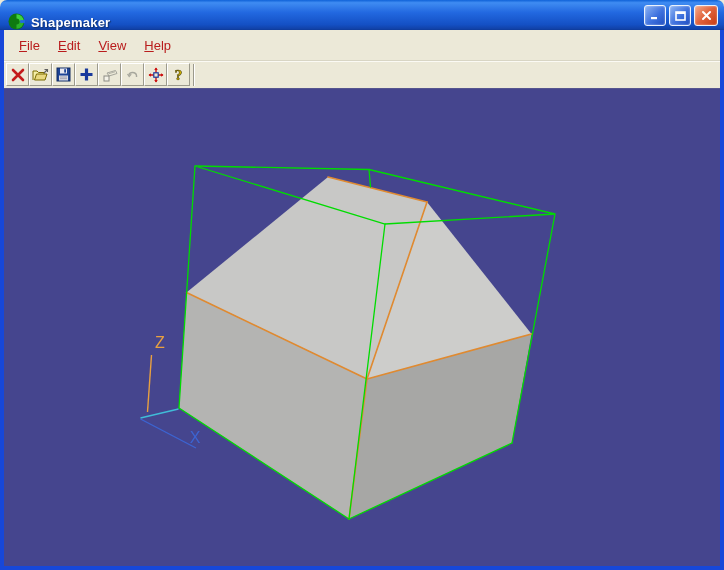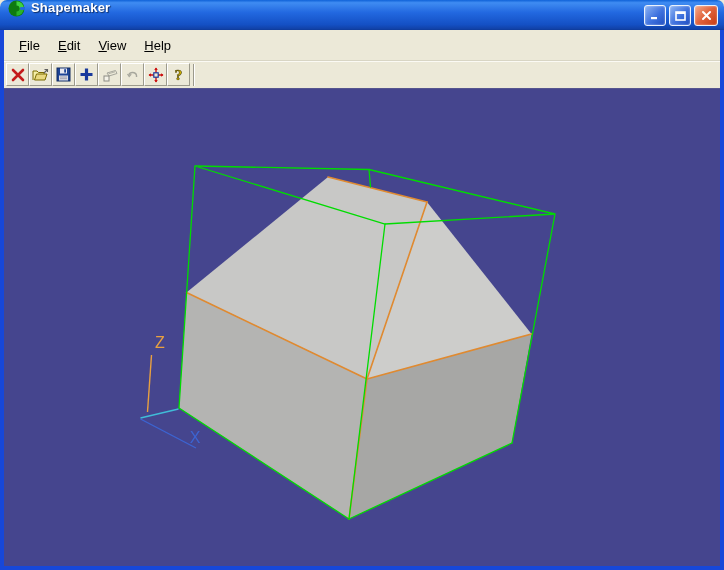--- a/index.html
+++ b/index.html
@@ -6,21 +6,21 @@
   html,body { width:724px; height:570px; overflow:hidden; }
   body { font-family:"Liberation Sans", sans-serif; }
 
   .window { position:relative; width:724px; height:570px; background:#ECE9D8; }
 
   
   .titlebar {
     position:absolute; top:0; left:0; width:724px; height:30px;
     border-radius:7px 7px 0 0;
     background:linear-gradient(180deg,#0F62D8 0%,#3F8CF2 9%,#2268E0 42%,#1450C4 82%,#1142A8 96%,#0E3A98 100%);
-    display:flex; align-items:flex-start;
+    display:flex; align-items:flex-end;
   }
   .app-icon { width:17px; height:17px; margin-left:8px; flex:0 0 auto; }
   .title-text {
     color:#FFFFFF; font-weight:bold; font-size:13px; margin-left:6px;
     text-shadow:1px 1px 1px #10306A; letter-spacing:0.2px;
   }
   .win-controls { position:absolute; right:6px; top:5px; display:flex; gap:3px; }
   .win-btn {
     width:22px; height:21px; border-radius:3px; border:1px solid #EAF2FD;
     background:linear-gradient(135deg,#8CB4F4 0%,#3E71DE 55%,#1E4DC0 100%);
@@ -34,21 +34,21 @@
 
   
   .frame {
     position:absolute; top:30px; left:0; width:724px; height:540px;
     border-left:4px solid #1747D9; border-right:4px solid #1747D9; border-bottom:4px solid #1747D9;
     display:flex; flex-direction:column; background:#ECE9D8;
   }
 
   
   .menubar { height:30px; display:flex; align-items:center; padding-left:6px; background:#ECE9D8; }
-  .menu-item { font-size:13px; color:#000000; padding:3px 9px; cursor:default; }
+  .menu-item { font-size:13px; color:#b91c1c; padding:3px 9px; cursor:default; }
 
   
   .toolbar {
     height:28px; background:#ECE9D8; display:flex; align-items:center; padding-left:2px;
     border-top:1px solid #D8D5C4; box-shadow:inset 0 1px 0 #FBFAF4;
   }
   .tb-btn {
     width:23px; height:23px; display:flex; align-items:center; justify-content:center;
     border-top:1px solid #FFFFFF; border-left:1px solid #FFFFFF;
     border-right:1px solid #9C9A8C; border-bottom:1px solid #9C9A8C;

